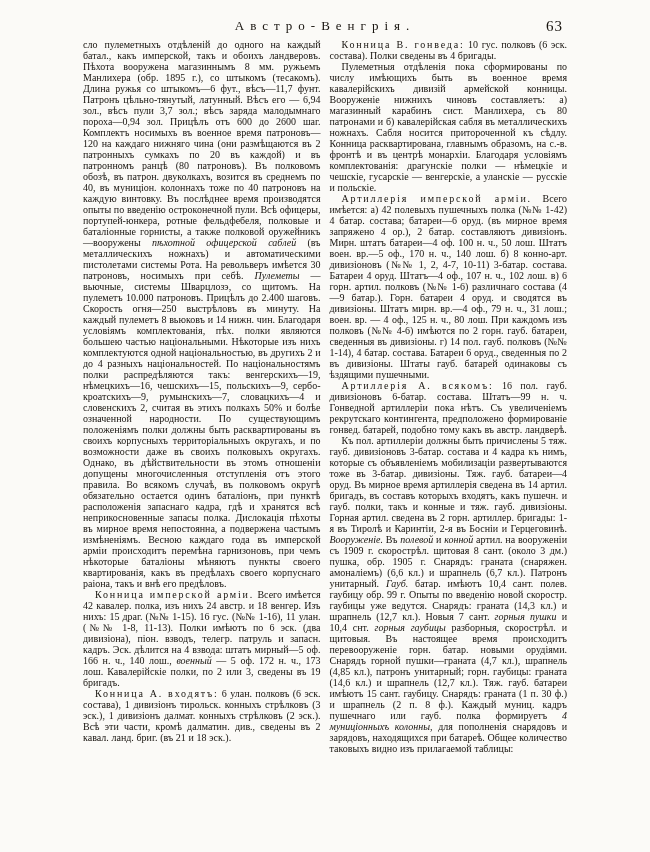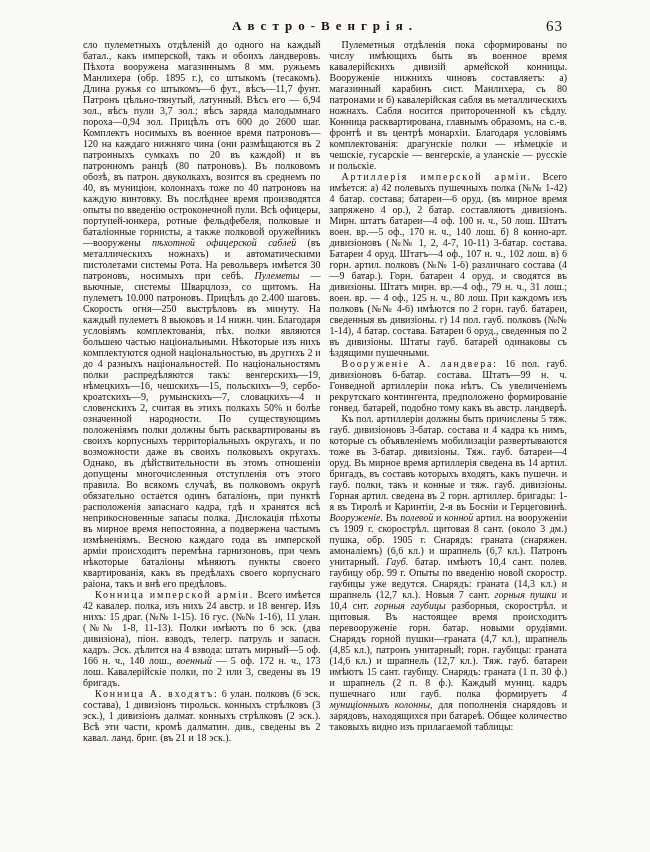--- a/index.html
+++ b/index.html
@@ -14,21 +14,21 @@
     font-family:"Liberation Serif","DejaVu Serif",serif;
     -webkit-font-smoothing:antialiased;
   }
   .sheet{position:relative;width:650px;height:852px;overflow:hidden;}
   .header{
     position:absolute;top:16px;left:83px;width:484px;
     text-align:center;
   }
   .title{
     display:inline-block;
-    font-weight:bold;
+    font-weight:normal;
     font-size:13px;
     letter-spacing:6px;
   }
   .page-num{
     position:absolute;top:2px;right:4px;
     font-size:15px;letter-spacing:1px;
   }
   .columns{
     position:absolute;top:39px;left:83px;width:484px;
     display:flex;gap:9px;
@@ -55,19 +55,20 @@
     <span class="title">Австро-Венгрія.</span>
     <span class="page-num">63</span>
   </div>
   <div class="columns">
     <div class="col">
         <p class=""><span class="run-n">сло пулеметныхъ отдѣленій до одного на каждый батал., какъ имперской, такъ и обоихъ ландверовъ. Пѣхота вооружена магазиннымъ 8 мм. ружьемъ Манлихера (обр. 1895 г.), со штыкомъ (тесакомъ). Длина ружья со штыкомъ—6 фут., вѣсъ—11,7 фунт. Патронъ цѣльно-тянутый, латунный. Вѣсъ его — 6,94 зол., вѣсъ пули 3,7 зол.; вѣсъ заряда малодымнаго пороха—0,94 зол. Прицѣлъ отъ 600 до 2600 шаг. Комплектъ носимыхъ въ военное время патроновъ—120 на каждаго нижняго чина (они размѣщаются въ 2 патронныхъ сумкахъ по 20 въ каждой) и въ патронномъ ранцѣ (80 патроновъ). Въ полковомъ обозѣ, въ патрон. двуколкахъ, возится въ среднемъ по 40, въ муниціон. колоннахъ тоже по 40 патроновъ на каждую винтовку. Въ послѣднее время производятся опыты по введенію остроконечной пули. Всѣ офицеры, портупей-юнкера, ротные фельдфебеля, полковые и баталіонные горнисты, а также полковой оружейникъ—вооружены </span><span class="run-i">пѣхотной офицерской саблей</span><span class="run-n"> (въ металлическихъ ножнахъ) и автоматическими пистолетами системы Рота. На револьверъ имѣется 30 патроновъ, носимыхъ при себѣ. </span><span class="run-i">Пулеметы</span><span class="run-n"> — вьючные, системы Шварцлозэ, со щитомъ. На пулеметъ 10.000 патроновъ. Прицѣлъ до 2.400 шаговъ. Скорость огня—250 выстрѣловъ въ минуту. На каждый пулеметъ 8 вьюковъ и 14 нижн. чин. Благодаря условіямъ комплектованія, пѣх. полки являются большею частью національными. Нѣкоторые изъ нихъ комплектуются одной національностью, въ другихъ 2 и до 4 разныхъ національностей. По національностямъ полки распредѣляются такъ: венгерскихъ—19, нѣмецкихъ—16, чешскихъ—15, польскихъ—9, сербо-кроатскихъ—9, румынскихъ—7, словацкихъ—4 и словенскихъ 2, считая въ этихъ полкахъ 50% и болѣе означенной народности. По существующимъ положеніямъ полки должны быть расквартированы въ своихъ корпусныхъ территоріальныхъ округахъ, и по возможности даже въ своихъ полковыхъ округахъ. Однако, въ дѣйствительности въ этомъ отношеніи допущены многочисленныя отступленія отъ этого правила. Во всякомъ случаѣ, въ полковомъ округѣ обязательно остается одинъ баталіонъ, при пунктѣ расположенія запаснаго кадра, гдѣ и хранятся всѣ неприкосновенные запасы полка. Дислокація пѣхоты въ мирное время непостоянна, а подвержена частымъ измѣненіямъ. Весною каждаго года въ имперской арміи происходитъ перемѣна гарнизоновъ, при чемъ нѣкоторые баталіоны мѣняютъ пункты своего квартированія, какъ въ предѣлахъ своего корпуснаго раіона, такъ и внѣ его предѣловъ.</span></p>
         <p class="indent"><span class="run-sp">Конница имперской арміи.</span><span class="run-n"> Всего имѣется 42 кавалер. полка, изъ нихъ 24 австр. и 18 венгер. Изъ нихъ: 15 драг. (№№ 1-15). 16 гус. (№№ 1-16), 11 улан. (№№ 1-8, 11-13). Полки имѣютъ по 6 эск. (два дивизіона), піон. взводъ, телегр. патруль и запасн. кадръ. Эск. дѣлится на 4 взвода: штатъ мирный—5 оф. 166 н. ч., 140 лош., </span><span class="run-i">военный</span><span class="run-n"> — 5 оф. 172 н. ч., 173 лош. Кавалерійскіе полки, по 2 или 3, сведены въ 19 бригадъ.</span></p>
         <p class="indent"><span class="run-sp">Конница А. входятъ:</span><span class="run-n"> 6 улан. полковъ (6 эск. состава), 1 дивизіонъ тирольск. конныхъ стрѣлковъ (3 эск.), 1 дивизіонъ далмат. конныхъ стрѣлковъ (2 эск.). Всѣ эти части, кромѣ далматин. див., сведены въ 2 кавал. ланд. бриг. (въ 21 и 18 эск.).</span></p>
       </div>
     <div class="col">
+        <p class="indent"><span class="run-sp">Конница В. гонведа:</span><span class="run-n"> 10 гус. полковъ (6 эск. состава). Полки сведены въ 4 бригады.</span></p>
         <p class="indent"><span class="run-n">Пулеметныя отдѣленія пока сформированы по числу имѣющихъ быть въ военное время кавалерійскихъ дивизій армейской конницы. Вооруженіе нижнихъ чиновъ составляетъ: а) магазинный карабинъ сист. Манлихера, съ 80 патронами и б) кавалерійская сабля въ металлическихъ ножнахъ. Сабля носится притороченной къ сѣдлу. Конница расквартирована, главнымъ образомъ, на с.-в. фронтѣ и въ центрѣ монархіи. Благодаря условіямъ комплектованія: драгунскіе полки — нѣмецкіе и чешскіе, гусарскіе — венгерскіе, а уланскіе — русскіе и польскіе.</span></p>
         <p class="indent"><span class="run-sp">Артиллерія имперской арміи.</span><span class="run-n"> Всего имѣется: а) 42 полевыхъ пушечныхъ полка (№№ 1-42) 4 батар. состава; батареи—6 оруд. (въ мирное время запряжено 4 ор.), 2 батар. составляютъ дивизіонъ. Мирн. штатъ батареи—4 оф. 100 н. ч., 50 лош. Штатъ воен. вр.—5 оф., 170 н. ч., 140 лош. б) 8 конно-арт. дивизіоновъ (№№ 1, 2, 4-7, 10-11) 3-батар. состава. Батареи 4 оруд. Штатъ—4 оф., 107 н. ч., 102 лош. в) 6 горн. артил. полковъ (№№ 1-6) различнаго состава (4—9 батар.). Горн. батареи 4 оруд. и сводятся въ дивизіоны. Штатъ мирн. вр.—4 оф., 79 н. ч., 31 лош.; воен. вр. — 4 оф., 125 н. ч., 80 лош. При каждомъ изъ полковъ (№№ 4-6) имѣются по 2 горн. гауб. батареи, сведенныя въ дивизіоны. г) 14 пол. гауб. полковъ (№№ 1-14), 4 батар. состава. Батареи 6 оруд., сведенныя по 2 въ дивизіоны. Штаты гауб. батарей одинаковы съ ѣздящими пушечными.</span></p>
-        <p class="indent"><span class="run-sp">Вооруженіе А. ландвера:</span><span class="run-n"> 16 пол. гауб. дивизіоновъ 6-батар. состава. Штатъ—99 н. ч. Гонведной артиллеріи пока нѣтъ. Съ увеличеніемъ рекрутскаго контингента, предположено формированіе гонвед. батарей, подобно тому какъ въ австр. ландверѣ.</span></p>
+        <p class="indent"><span class="run-sp">Артиллерія А. всякомъ:</span><span class="run-n"> 16 пол. гауб. дивизіоновъ 6-батар. состава. Штатъ—99 н. ч. Гонведной артиллеріи пока нѣтъ. Съ увеличеніемъ рекрутскаго контингента, предположено формированіе гонвед. батарей, подобно тому какъ въ австр. ландверѣ.</span></p>
         <p class="indent"><span class="run-n">Къ пол. артиллеріи должны быть причислены 5 тяж. гауб. дивизіоновъ 3-батар. состава и 4 кадра къ нимъ, которые съ объявленіемъ мобилизаціи развертываются тоже въ 3-батар. дивизіоны. Тяж. гауб. батареи—4 оруд. Въ мирное время артиллерія сведена въ 14 артил. бригадъ, въ составъ которыхъ входятъ, какъ пушечн. и гауб. полки, такъ и конные и тяж. гауб. дивизіоны. Горная артил. сведена въ 2 горн. артиллер. бригады: 1-я въ Тиролѣ и Каринтіи, 2-я въ Босніи и Герцеговинѣ. </span><span class="run-i">Вооруженіе.</span><span class="run-n"> Въ </span><span class="run-i">полевой</span><span class="run-n"> и </span><span class="run-i">конной</span><span class="run-n"> артил. на вооруженіи съ 1909 г. скорострѣл. щитовая 8 сант. (около 3 дм.) пушка, обр. 1905 г. Снарядъ: граната (снаряжен. амоналіемъ) (6,6 кл.) и шрапнель (6,7 кл.). Патронъ унитарный. </span><span class="run-i">Гауб.</span><span class="run-n"> батар. имѣютъ 10,4 сант. полев. гаубицу обр. 99 г. Опыты по введенію новой скоростр. гаубицы уже ведутся. Снарядъ: граната (14,3 кл.) и шрапнель (12,7 кл.). Новыя 7 сант. </span><span class="run-i">горныя пушки</span><span class="run-n"> и 10,4 снт. </span><span class="run-i">горныя гаубицы</span><span class="run-n"> разборныя, скорострѣл. и щитовыя. Въ настоящее время происходитъ перевооруженіе горн. батар. новыми орудіями. Снарядъ горной пушки—граната (4,7 кл.), шрапнель (4,85 кл.), патронъ унитарный; горн. гаубицы: граната (14,6 кл.) и шрапнель (12,7 кл.). Тяж. гауб. батареи имѣютъ 15 сант. гаубицу. Снарядъ: граната (1 п. 30 ф.) и шрапнель (2 п. 8 ф.). Каждый муниц. кадръ пушечнаго или гауб. полка формируетъ </span><span class="run-i">4 муниціонныхъ колонны</span><span class="run-n">, для пополненія снарядовъ и зарядовъ, находящихся при батареѣ. Общее количество таковыхъ видно изъ прилагаемой таблицы:</span></p>
       </div>
   </div>
 </div>
 
 </body></html>

